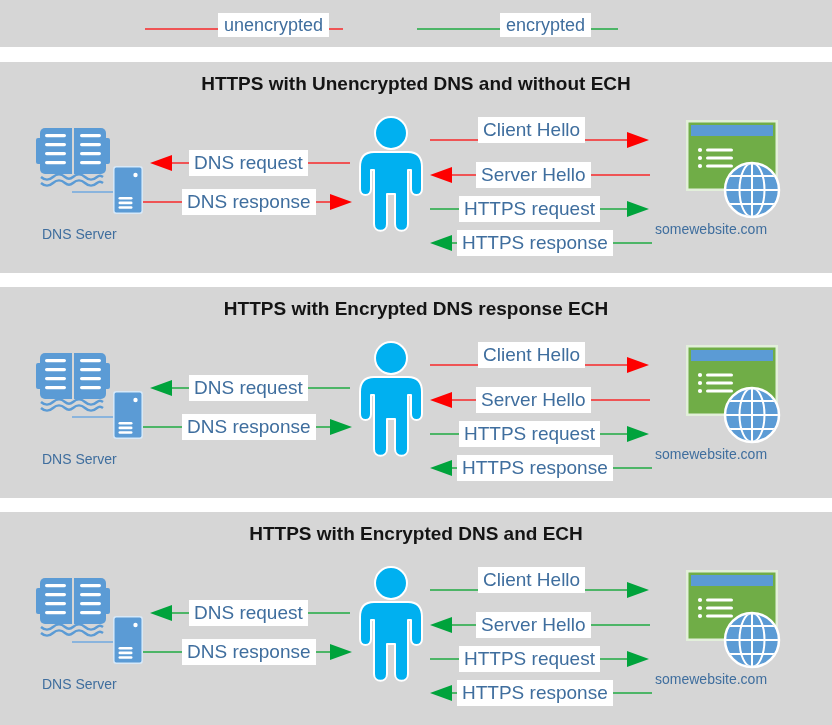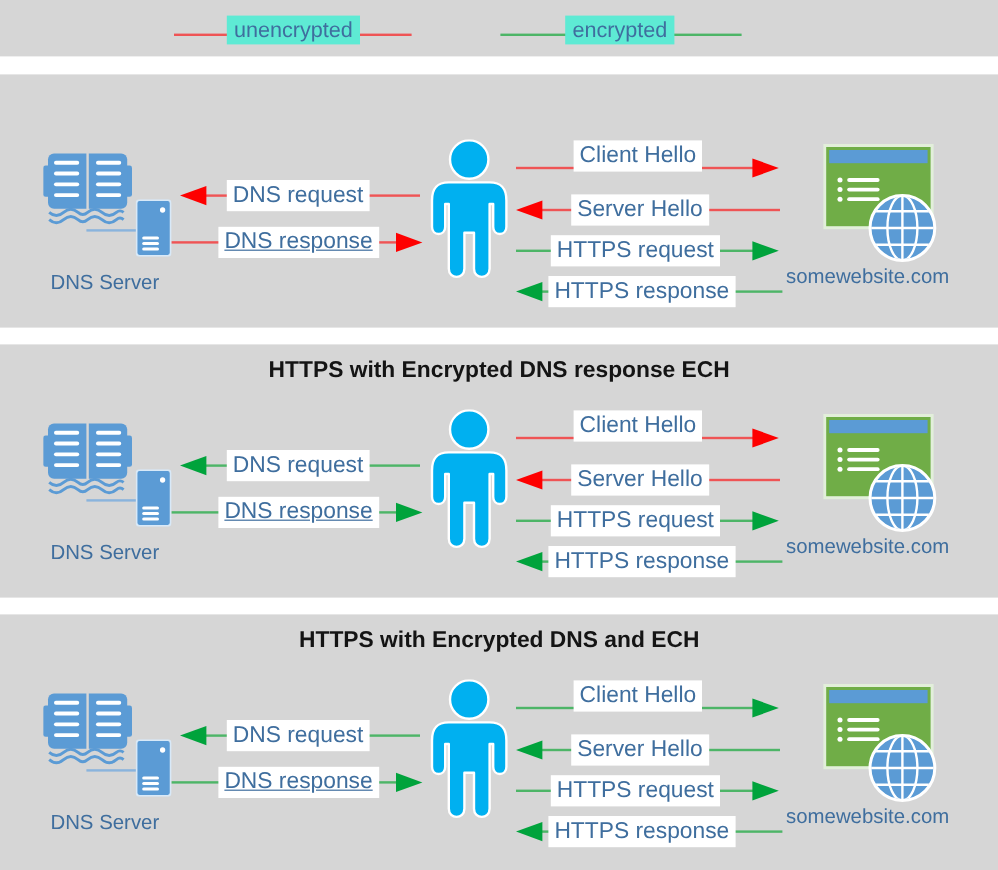--- a/index.html
+++ b/index.html
@@ -8,31 +8,31 @@
     font-family:"Liberation Sans", sans-serif; overflow:hidden;
     --icon-blue:#5b9bd5; --person-blue:#00b0f0; --site-green:#70ad47;
     --label-text:#3f6e9e; --panel-bg:#d6d6d6;
   }
   .legend-band {
     position:absolute; left:0; top:0; width:832px; height:47px;
     background:var(--panel-bg);
   }
   .legend-line { position:absolute; top:28px; height:2px; }
   .legend-label {
-    position:absolute; top:13px; background:#5eead4; color:var(--label-text);
-    font-size:18px; line-height:24px; padding:0 6px; white-space:nowrap;
+    position:absolute; top:13px; background:#ffffff; color:var(--label-text);
+    font-size:18px; line-height:24px; padding:0 6px; white-space:nowrap;margin-left:29px;
   }
   .panel {
     position:absolute; left:0; width:832px; background:var(--panel-bg);
   }
   .panel-title {
     position:absolute; top:11px; left:0; right:0; margin:0; text-align:center;
     font-size:19px; font-weight:bold; color:#141414;
   }
-  .caption { position:absolute; color:var(--label-text); font-size:17px; white-space:nowrap; }
+  .caption { position:absolute; color:var(--label-text); font-size:14px; white-space:nowrap; }
   .dns-caption  { left:42px; top:164px; }
   .site-caption { left:655px; top:159px; width:172px; text-align:left; }
 
   .book    { position:absolute; left:36px;  top:62px;  }
   .connector { position:absolute; left:72px; top:129px; width:44px; height:2px; background:#8ab4dd; }
   .server  { position:absolute; left:113px; top:104px; }
   .person  { position:absolute; left:357px; top:54px;  }
   .website { position:absolute; left:686px; top:58px;  }
 
   .f-blue   { fill:var(--icon-blue); }
@@ -55,37 +55,38 @@
   .a-client_hello   { left:430px; top:70px;  width:219px; }
   .a-server_hello   { left:430px; top:105px; width:220px; }
   .a-https_request  { left:430px; top:139px; width:219px; }
   .a-https_response { left:430px; top:173px; width:222px; }
 
   .msg-label {
     position:absolute; background:#ffffff; color:var(--label-text);
     font-size:19px; line-height:26px; padding:0 5px; white-space:nowrap;
   }
   .lbl-dns_request    { left:189px; top:88px;  }
-  .lbl-dns_response   { left:182px; top:127px;text-decoration:underline; }
+  .lbl-dns_response   { left:182px; top:127px; }
   .lbl-client_hello   { left:478px; top:55px;  }
   .lbl-server_hello   { left:476px; top:100px; }
   .lbl-https_request  { left:459px; top:134px;text-align:center; }
   .lbl-https_response { left:457px; top:168px; }
 </style>
 </head>
 <body>
 
 <div id="stage" style="--icon-blue: #5b9bd5; --person-blue: #00b0f0; --site-green: #70ad47; --label-text: #3f6e9e; --panel-bg: #d6d6d6;">
   <header class="legend-band">
     <div class="legend-line" style="left: 145px; width: 198px; background: rgb(239, 84, 85);"></div>
     <div class="legend-label" style="left:189px">unencrypted</div>
     <div class="legend-line" style="left: 417px; width: 201px; background: rgb(77, 181, 103);"></div>
     <div class="legend-label" style="left:471px">encrypted</div>
   </header>
 <section class="panel" style="top: 62px; height: 211px;">
+    <h2 class="panel-title">HTTPS with Unencrypted DNS and without ECH</h2>
 
     <svg class="book" width="74" height="64" viewBox="0 0 74 64">
       <rect class="f-blue" x="0" y="14" width="6" height="26" rx="2"></rect>
       <rect class="f-blue" x="68" y="14" width="6" height="26" rx="2"></rect>
       <path class="f-blue" d="M4,9 a5,5 0 0 1 5,-5 h27 v46 h-27 a5,5 0 0 1 -5,-5 z"></path>
       <path class="f-blue" d="M70,9 a5,5 0 0 0 -5,-5 h-27 v46 h27 a5,5 0 0 0 5,-5 z"></path>
       <g class="f-white">
         <rect x="9" y="10" width="21" height="3.2" rx="1.6"></rect>
         <rect x="9" y="19" width="21" height="3.2" rx="1.6"></rect>
         <rect x="9" y="28" width="21" height="3.2" rx="1.6"></rect>

